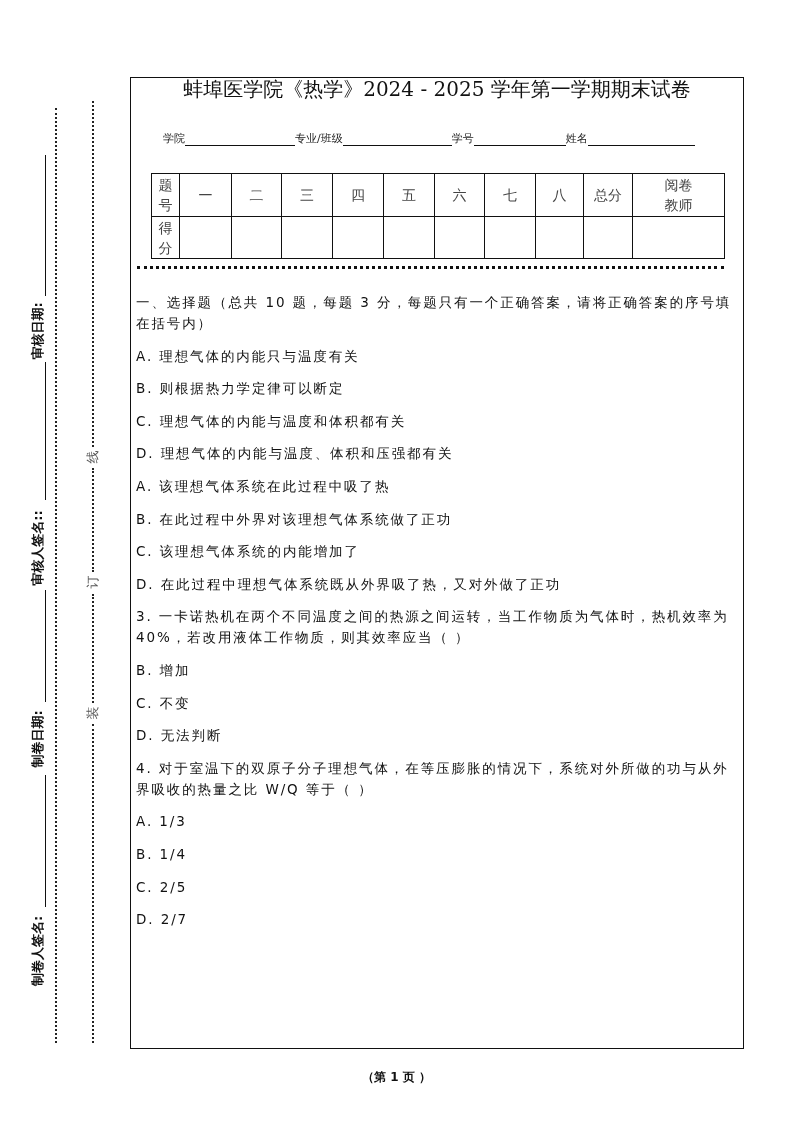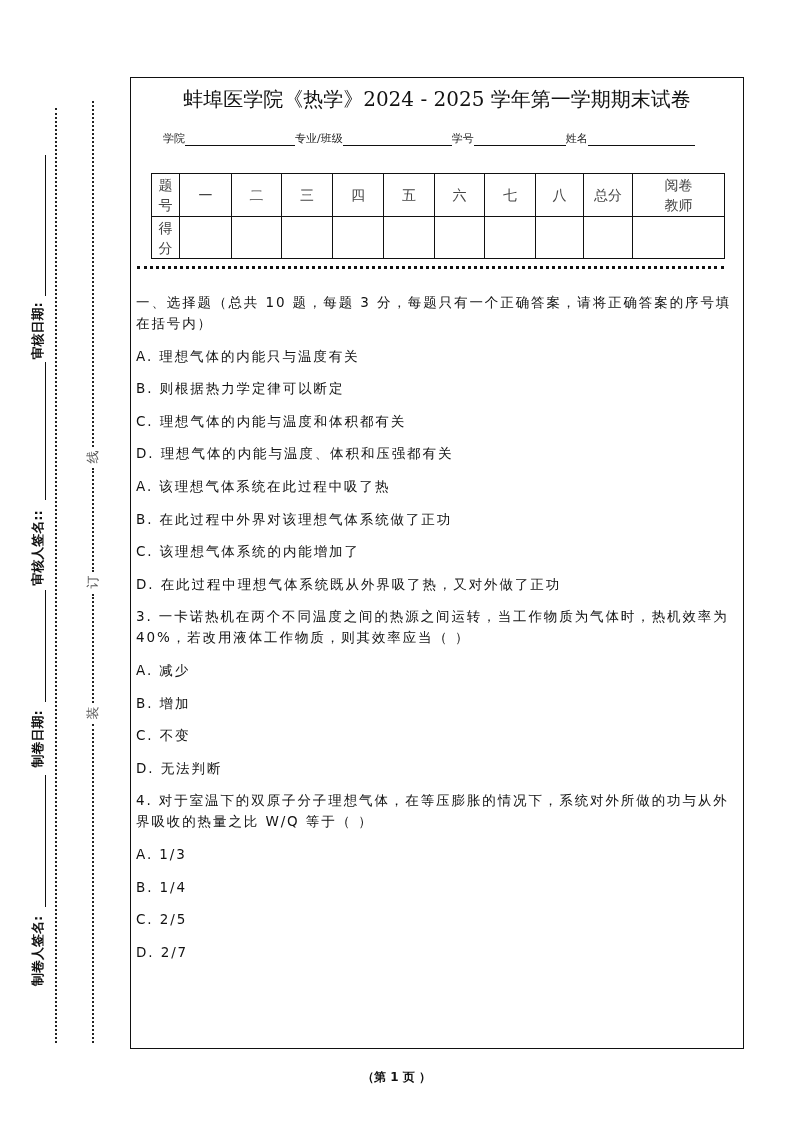--- a/index.html
+++ b/index.html
@@ -17,21 +17,21 @@
   .side-line { position: absolute; left: 45px; width: 0; border-left: 1px solid #111; }
   .dot-line { position: absolute; width: 0; border-left: 2px dotted #222; }
   .bind-mark {
     position: absolute; left: 93px; transform: translate(-50%, -50%) rotate(-90deg);
     font-size: 13px; color: #555; font-family: "DejaVu Serif", serif;
   }
 
   
   .frame { position: absolute; left: 130px; top: 77px; width: 612px; height: 970px; border: 1px solid #111; }
   .title {
-    position: absolute; left: 130px; width: 614px; top: 86px; text-align: center;
+    position: absolute; left: 130px; width: 614px; top: 76px; text-align: center;
     font-family: "DejaVu Serif", serif; font-size: 20px; color: #111; white-space: nowrap;
   }
   .info { position: absolute; left: 163px; top: 131px; font-size: 11px; white-space: nowrap; display: flex; align-items: flex-end; color: #222; }
   .info .ul { display: inline-block; border-bottom: 1px solid #111; height: 13px; }
   .info .f0 .ul { width: 110px; }
   .info .f1 .ul { width: 109px; }
   .info .f2 .ul { width: 92px; }
   .info .f3 .ul { width: 107px; }
   .info .fld { display: inline-flex; align-items: flex-end; }
 
@@ -159,21 +159,20 @@
   <p>B. 则根据热力学定律可以断定</p>
   <p>C. 理想气体的内能与温度和体积都有关</p>
   <p>D. 理想气体的内能与温度、体积和压强都有关</p>
 
   <p>A. 该理想气体系统在此过程中吸了热</p>
   <p>B. 在此过程中外界对该理想气体系统做了正功</p>
   <p>C. 该理想气体系统的内能增加了</p>
   <p>D. 在此过程中理想气体系统既从外界吸了热，又对外做了正功</p>
 
   <p>3. 一卡诺热机在两个不同温度之间的热源之间运转，当工作物质为气体时，热机效率为 40%，若改用液体工作物质，则其效率应当（ ）</p>
-  <p>A. 减少</p>
   <p>B. 增加</p>
   <p>C. 不变</p>
   <p>D. 无法判断</p>
 
   <p>4. 对于室温下的双原子分子理想气体，在等压膨胀的情况下，系统对外所做的功与从外界吸收的热量之比 W/Q 等于（ ）</p>
   <p>A. 1/3</p>
   <p>B. 1/4</p>
   <p>C. 2/5</p>
   <p>D. 2/7</p>
 </div>

